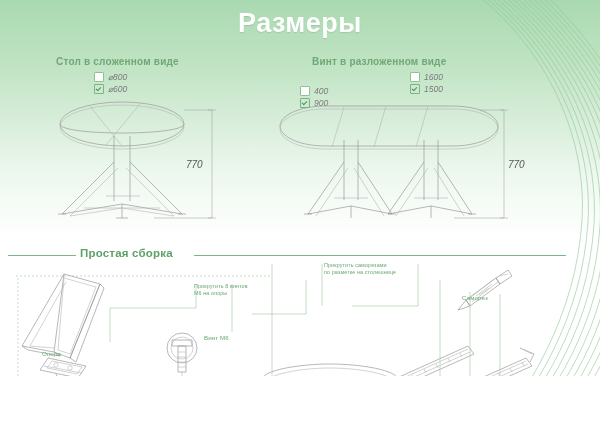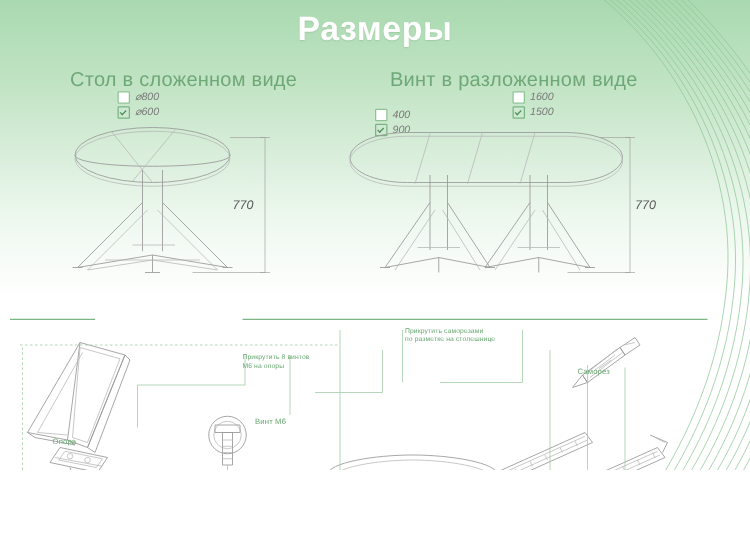--- a/index.html
+++ b/index.html
@@ -23,26 +23,26 @@
   }
 
   
   .swirls{position:absolute;right:-10px;top:-20px;width:140px;height:470px;pointer-events:none;}
 
   
   .panel{position:absolute;top:56px;}
   .panel.left{left:56px;width:240px;}
   .panel.right{left:312px;width:270px;}
   .panel-title{
-    font-size:16px;font-weight:normal;color:#6fa877;letter-spacing:.2px;white-space:nowrap;
+    font-size:10px;font-weight:bold;color:#6fa877;letter-spacing:.2px;white-space:nowrap;
   }
   .opts{position:absolute;top:16px;font-size:8.5px;color:#7a7a7a;font-style:italic;}
   .panel.left .opts{left:38px;}
   .panel.right .opts{left:-56px;top:30px;padding-left:46px;}
-  .opt{display:flex;align-items:flex-end;gap:4px;line-height:11px;margin-bottom:1px;}
+  .opt{display:flex;align-items:flex-start;gap:4px;line-height:11px;margin-bottom:1px;}
   .box{
     width:8px;height:8px;border:1px solid #8fc396;background:#fff;
     display:inline-block;position:relative;border-radius:1px;flex:none;
   }
   .box.checked{background:#cfe8d2;border-color:#79b582;}
   .box.checked:after{
     content:"";position:absolute;left:1px;top:1.5px;width:4px;height:2px;
     border-left:1.2px solid #4e8f5a;border-bottom:1.2px solid #4e8f5a;
     transform:rotate(-45deg);
   }
@@ -196,20 +196,21 @@
 
     <path class="dimline" d="M230 14 L230 122"></path>
     <path class="dimline" d="M226 14 L234 14 M226 122 L234 122"></path>
     <path class="dimline" d="M206 14 L230 14"></path>
     <path class="dimline" d="M180 122 L230 122"></path>
   </svg>
   <div class="dim-label" style="left:508px;top:159px;">770</div>
 
   <div class="sec">
     <div class="sec-line l"></div>
+    <div class="sec-title">Простая сборка</div>
     <div class="sec-line r"></div>
   </div>
 
   <svg class="draw" style="left:0px;top:262px;" width="600" height="178" viewBox="0 0 600 178">
 
     <g>
       <path class="ln" d="M64 12 L100 22 L70 96 L54 90 Z"></path>
       <path class="ln2" d="M64 16 L96 25 L70 92 L58 88 Z"></path>
       <path class="ln" d="M100 22 L104 26 L76 100 L70 96 Z"></path>
       <path class="ln" d="M64 12 L22 84 L54 90"></path>

